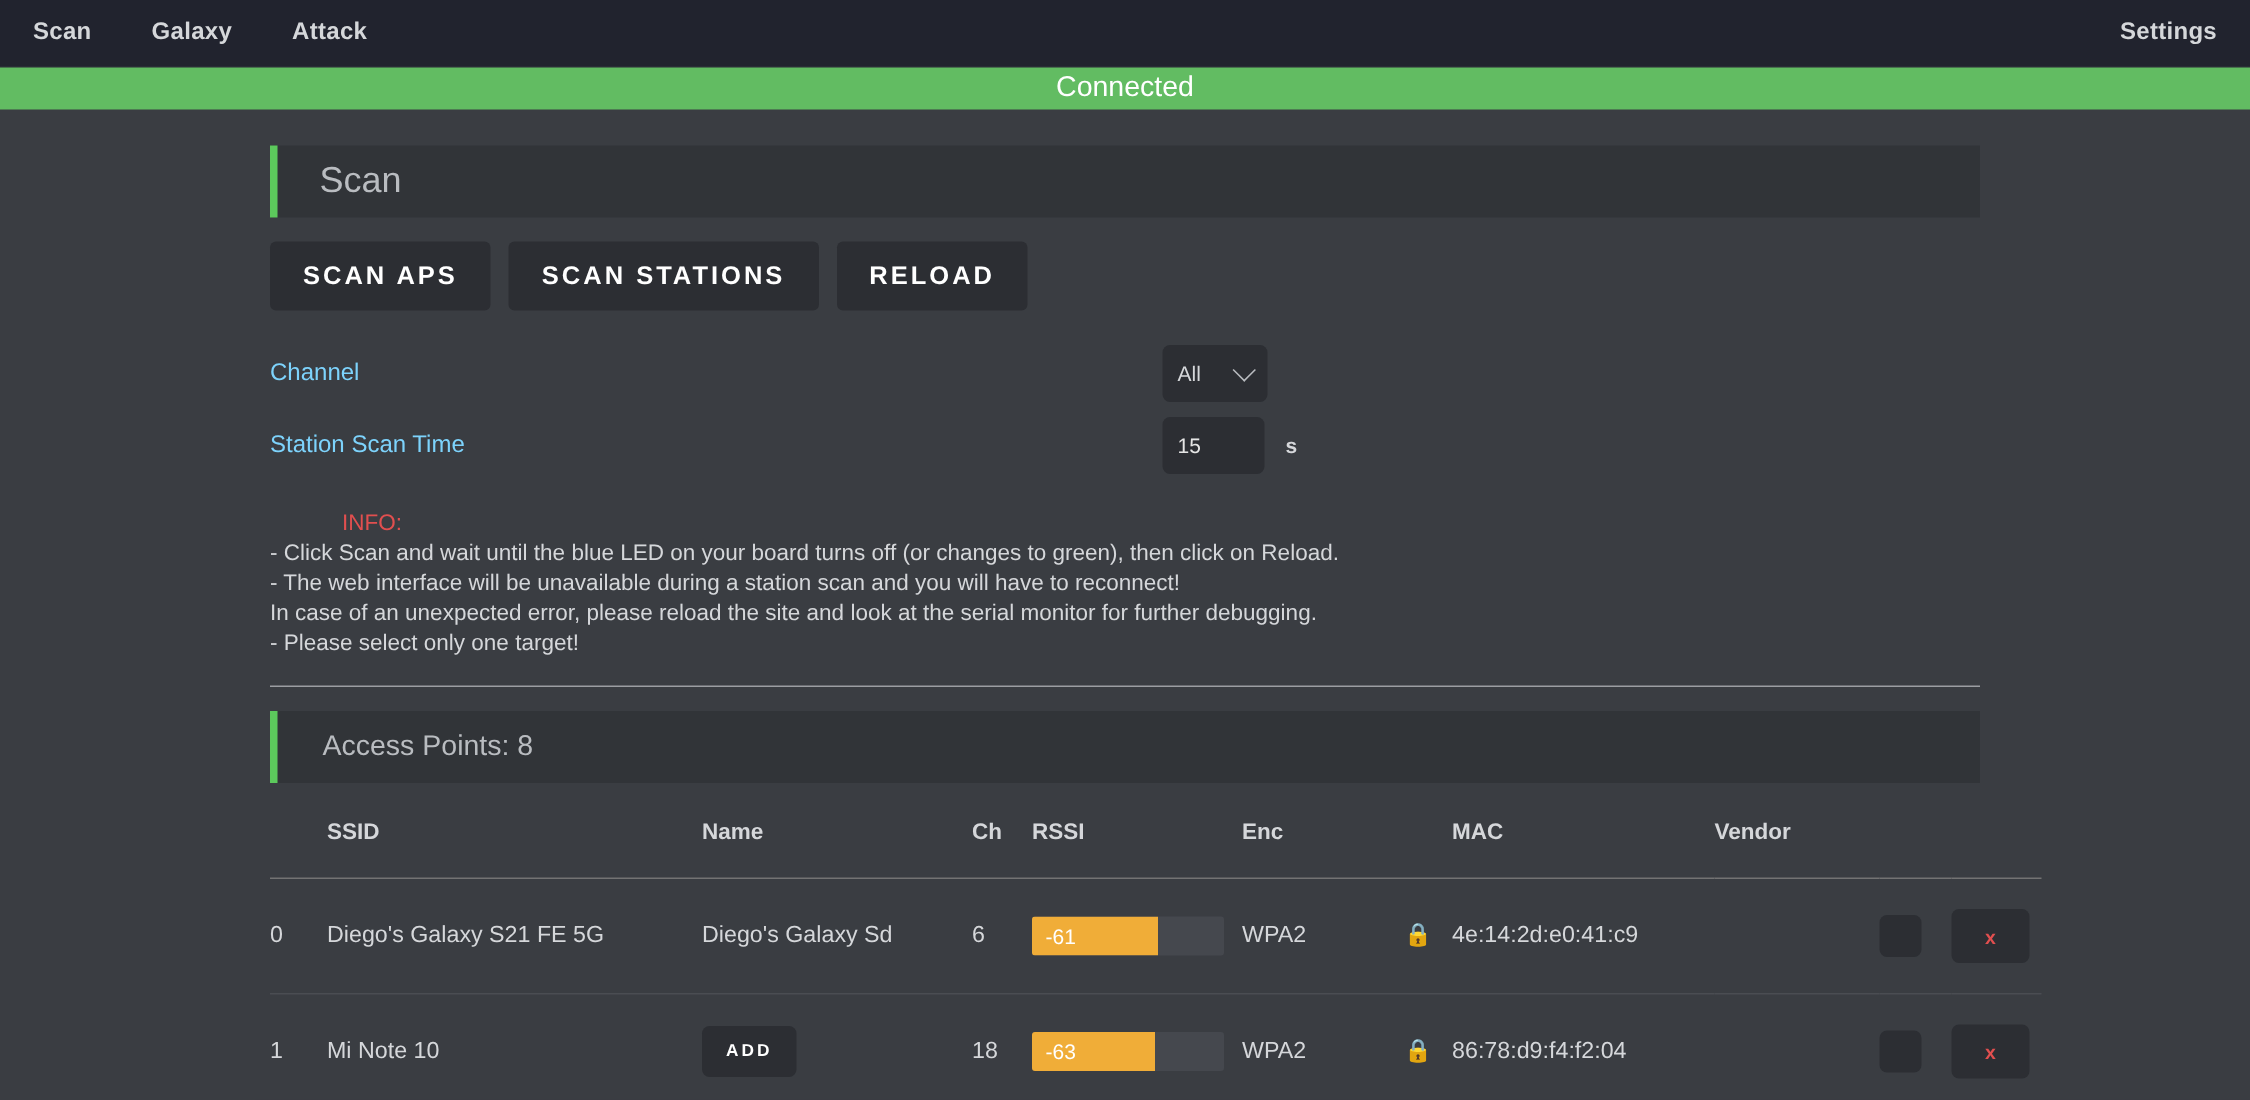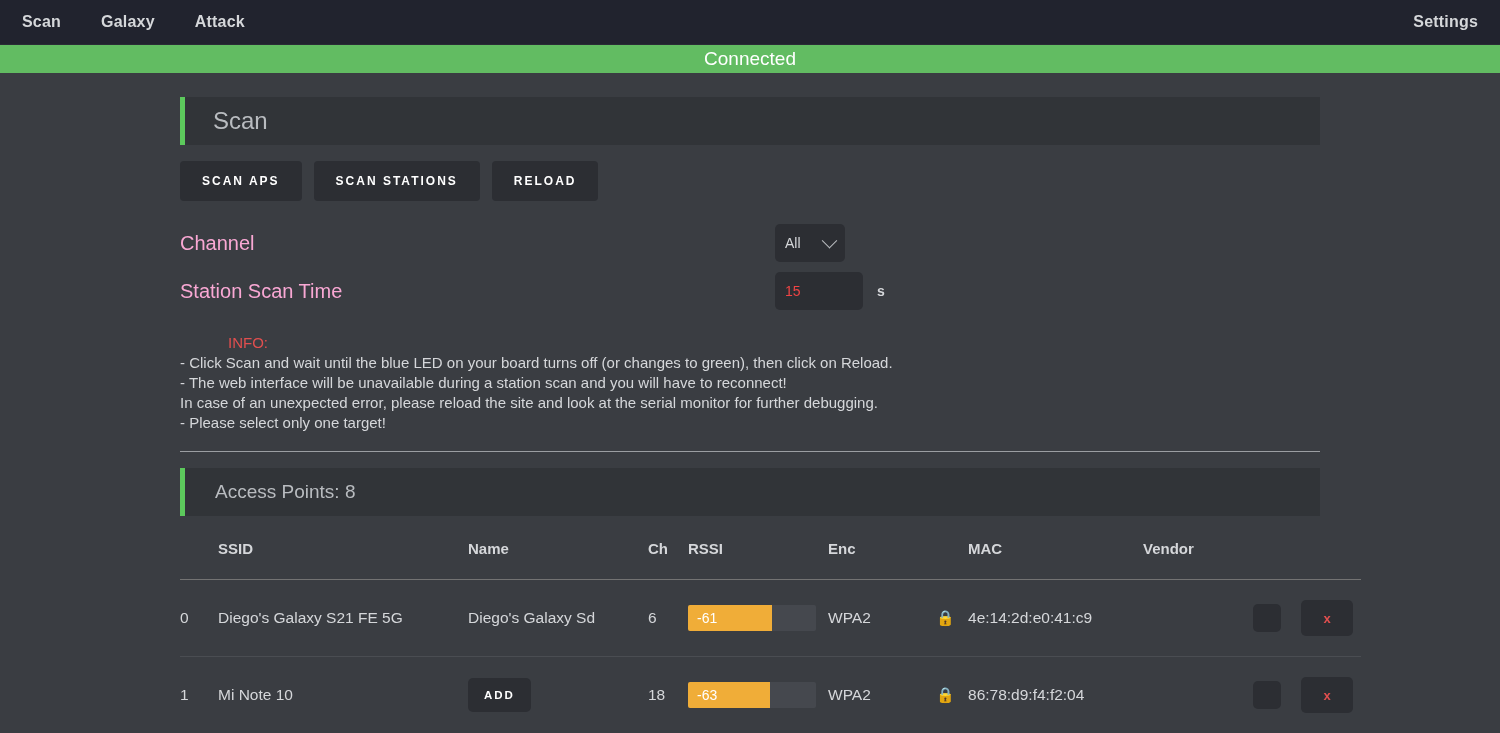--- a/index.html
+++ b/index.html
@@ -86,21 +86,21 @@
 
   
   .btn-row {
     display: flex;
     align-items: center;
     margin-top: 16px;
   }
   .btn {
     background: #2c2e33;
     color: #ffffff;
-    font-size: 12px;
+    font-size: 17px;
     font-weight: bold;
     letter-spacing: 2px;
     border: none;
     border-radius: 4px;
     padding: 13px 22px;
     cursor: pointer;
     font-family: "Liberation Sans", sans-serif;
   }
   .btn + .btn { margin-left: 12px; }
   .btn-reload { margin-left: auto; }
@@ -108,22 +108,22 @@
   
   .settings {
     margin-top: 18px;
   }
   .setting-row {
     display: flex;
     align-items: center;
     height: 48px;
   }
   .setting-label {
-    font-size: 20px;
-    color: #f9a8d4;
+    font-size: 16px;
+    color: #7dd3fc;
     flex: 0 0 595px;
   }
   .select-box {
     background: #2c2e33;
     border: none;
     border-radius: 5px;
     color: #d5d7da;
     font-size: 14px;
     width: 70px;
     height: 38px;
@@ -139,23 +139,23 @@
     width: 10px;
     height: 10px;
     border-right: 1.6px solid #b9bcc0;
     border-bottom: 1.6px solid #b9bcc0;
     transform: rotate(45deg) translate(-2px,-2px);
   }
   .num-input {
     background: #2c2e33;
     border: none;
     border-radius: 5px;
-    color: #ef4444;
+    color: #e5e5e5;
     font-size: 14px;
-    width: 88px;
+    width: 68px;
     height: 38px;
     padding: 0 10px;
     font-family: "Liberation Sans", sans-serif;
     box-sizing: border-box;
   }
   .unit {
     font-size: 14px;
     font-weight: bold;
     color: #d5d7da;
     margin-left: 14px;

